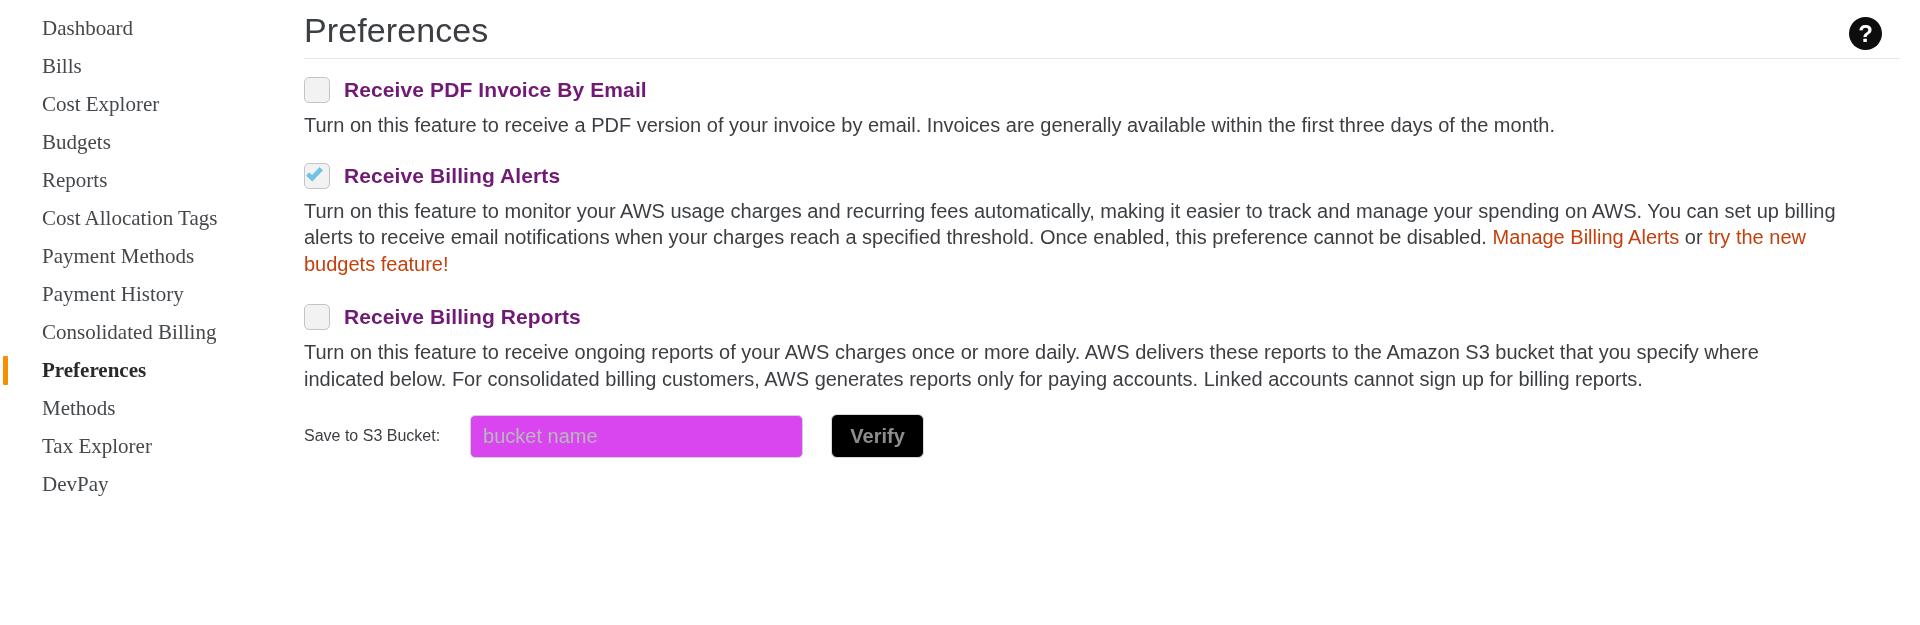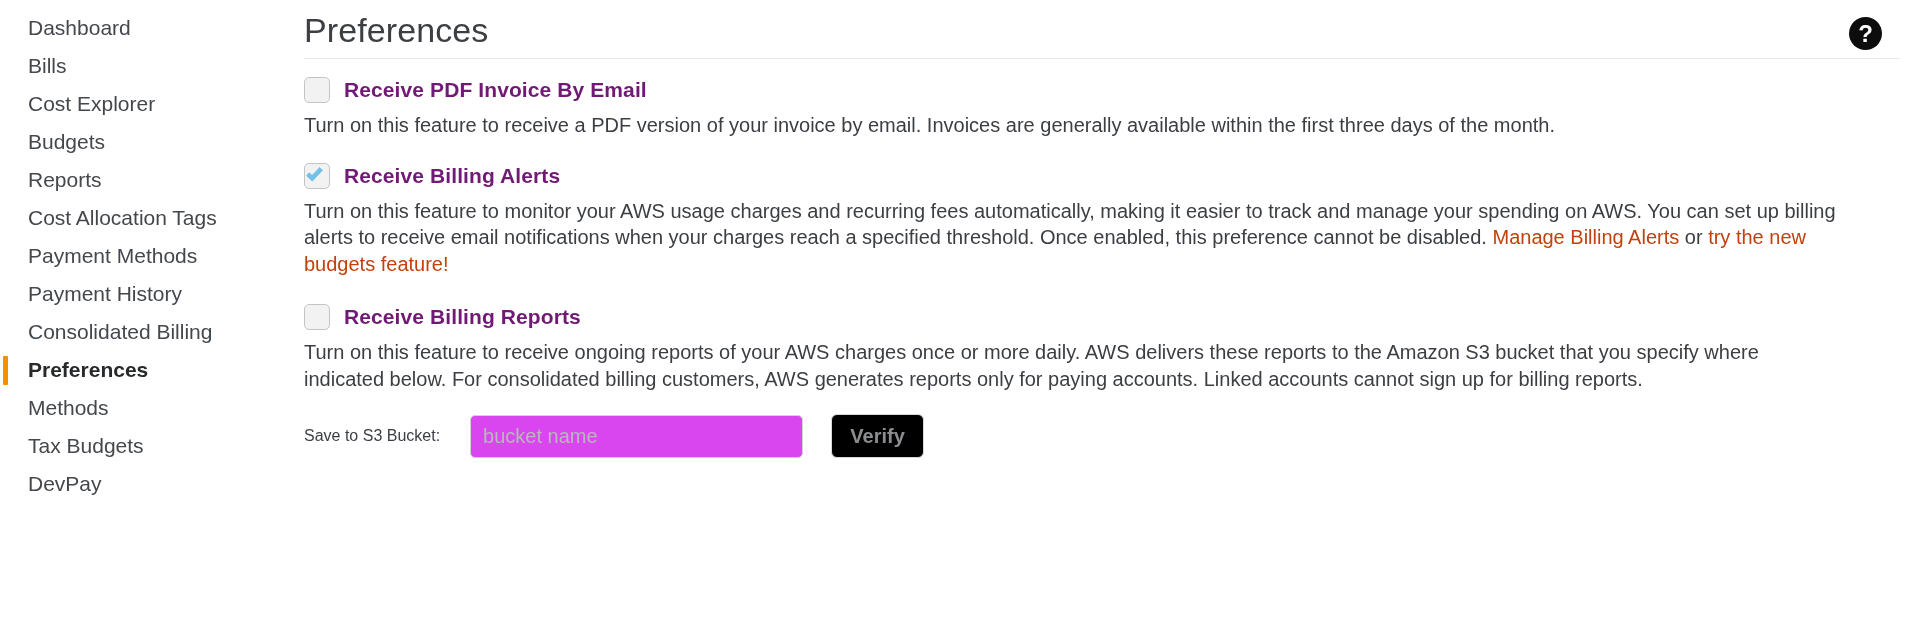--- a/index.html
+++ b/index.html
@@ -29,25 +29,26 @@
   .sidebar {
     width: 288px;
     flex: 0 0 288px;
     padding-top: 9px;
     background: #ffffff;
   }
   .nav-item {
     position: relative;
     height: 38px;
     line-height: 38px;
-    padding-left: 28px;
+    padding-left: 42px;
     font-size: 21px;
     color: #44484c;
     white-space: nowrap;
     cursor: pointer;
+    font-family: Liberation Serif, serif;
   }
   .nav-item.active {
     font-weight: bold;
     color: #27292b;
   }
   .nav-item.active .active-bar {
     position: absolute;
     left: 3px;
     top: 5px;
     width: 5px;
@@ -234,21 +235,21 @@
       <span>Consolidated Billing</span>
     </div>
     <div class="nav-item active">
       <span class="active-bar"></span>
       <span>Preferences</span>
     </div>
     <div class="nav-item">
       <span>Methods</span>
     </div>
     <div class="nav-item">
-      <span>Tax Budgets</span>
+      <span>Tax Explorer</span>
     </div>
     <div class="nav-item">
       <span>DevPay</span>
     </div>
   </nav>
 
   <main class="main">
 
     <div class="title-row">
       <h1 class="page-title">Preferences</h1>

